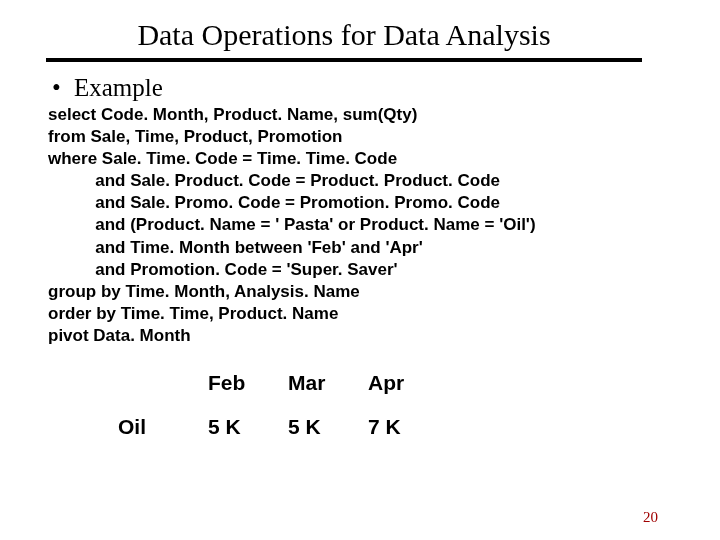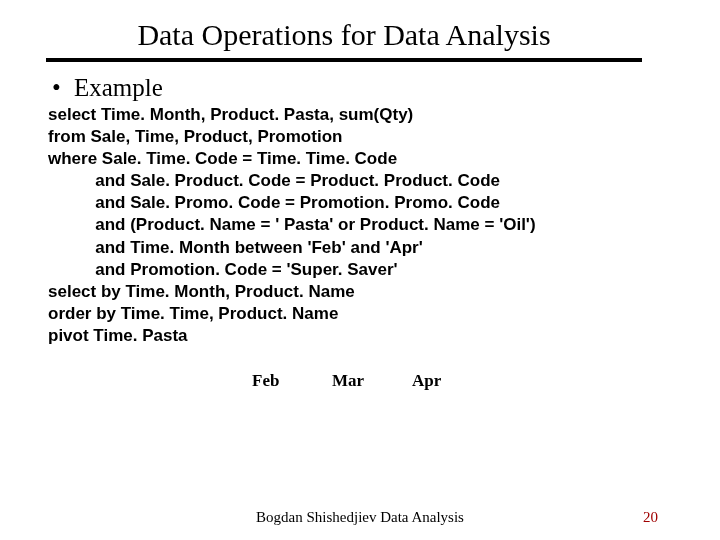--- a/index.html
+++ b/index.html
@@ -44,24 +44,24 @@
   .sql {
     font-family: Arial, Helvetica, sans-serif;
     font-weight: bold;
     font-size: 17px;
     line-height: 1.3;
     white-space: pre;
     padding-left: 2px;
   }
   .pivot-table {
     margin-top: 14px;
-    margin-left: 116px;
-    font-family: Liberation Serif, serif;
+    margin-left: 72px;
+    font-family: Liberation Sans, sans-serif;
     font-weight: bold;
-    font-size: 17px;
+    font-size: 21px;
     border-collapse: collapse;
   }
   .pivot-table td, .pivot-table th {
     text-align: left;
     padding: 10px 22px 10px 0;
     font-weight: bold;
   }
   .pivot-table .rowhdr {
     width: 68px;
   }
@@ -89,39 +89,44 @@
 
 <div class="slide">
 
   <h1 class="title">Data Operations for Data Analysis</h1>
   <hr class="rule">
 
   <div class="example-bullet">
     <span class="dot">•</span><span>Example</span>
   </div>
 
-  <div class="sql"><span>select Time. Month, Product. Pasta, sum(Qty)</span>
+  <div class="sql"><span>select Code. Month, Product. Name, sum(Qty)</span>
 <span>from Sale, Time, Product, Promotion</span>
 <span>where Sale. Time. Code = Time. Time. Code</span>
 <span>          and Sale. Product. Code = Product. Product. Code</span>
 <span>          and Sale. Promo. Code = Promotion. Promo. Code</span>
 <span>          and (Product. Name = ' Pasta' or Product. Name = 'Oil')</span>
 <span>          and Time. Month between 'Feb' and 'Apr'</span>
 <span>          and Promotion. Code = 'Super. Saver'</span>
-<span>select by Time. Month, Product. Name</span>
+<span>group by Time. Month, Analysis. Name</span>
 <span>order by Time. Time, Product. Name</span>
-<span>pivot Time. Pasta</span></div>
+<span>pivot Data. Month</span></div>
 
   <table class="pivot-table">
     <tbody>
         <tr>
       <th class="rowhdr"></th>
       <th class="colhdr">Feb</th>
       <th class="colhdr">Mar</th>
       <th class="colhdr">Apr</th>
     </tr>
+    <tr>
+      <td class="rowhdr">Oil</td>
+      <td>5 K</td>
+      <td>5 K</td>
+      <td>7 K</td>
+    </tr>
   </tbody>
     </table>
 
-  <div class="footer">Bogdan Shishedjiev Data Analysis</div>
   <div class="pagenum">20</div>
 
 </div>
 
 </body></html>

